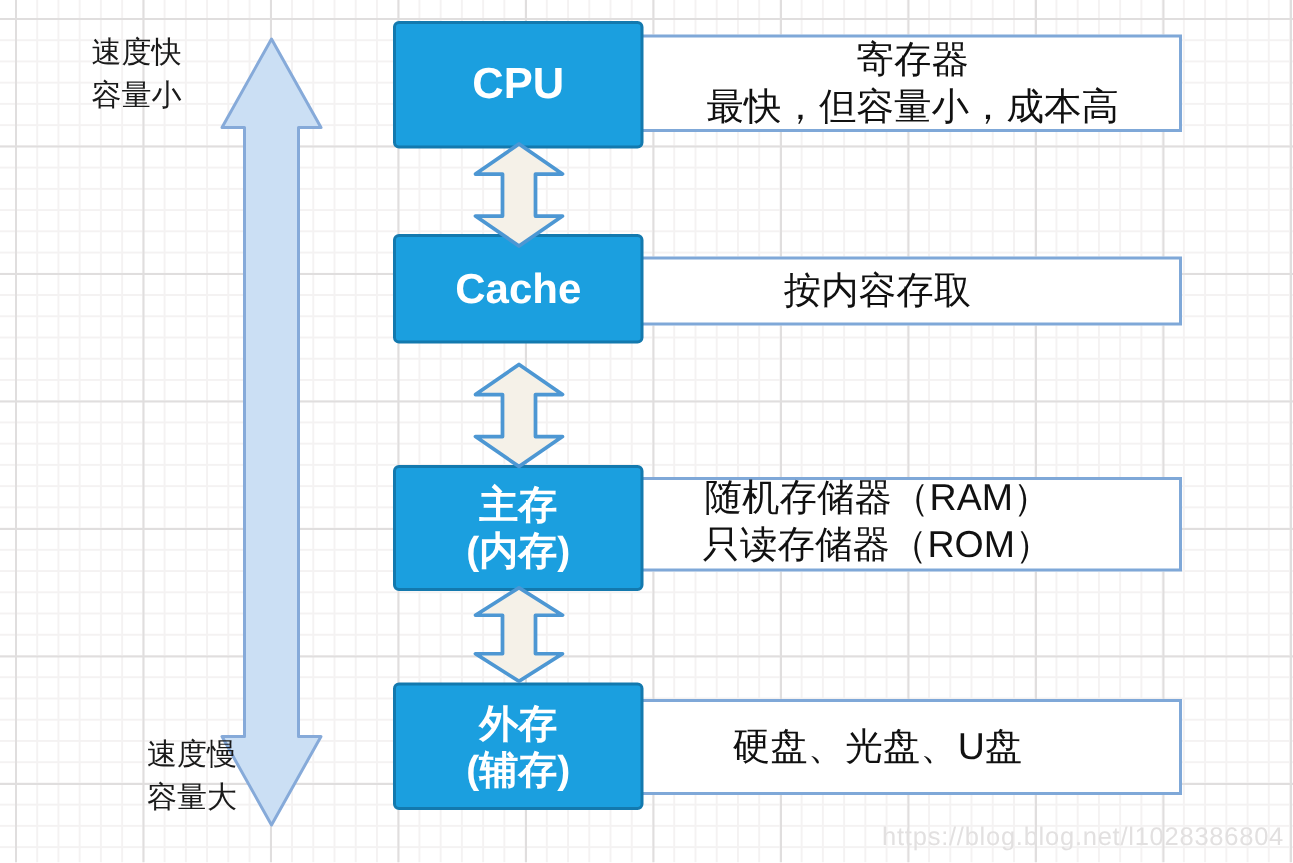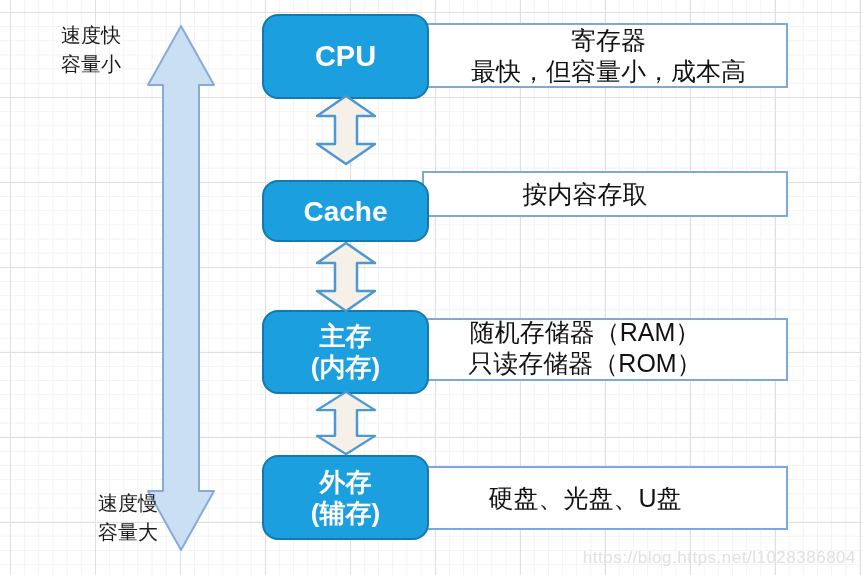--- a/index.html
+++ b/index.html
@@ -32,34 +32,34 @@
 
   .axis-arrow { position: absolute; left: 145px; top: 23px; z-index: 1; }
 
   .node-box {
     position: absolute;
     left: 262px;
     width: 167px;
     box-sizing: border-box;
     background: #1b9fdf;
     border: 2px solid #1379ae;
-    border-radius: 16px;
+    border-radius: 4px;
     display: flex;
     align-items: center;
     justify-content: center;
     text-align: center;
     color: #ffffff;
     font-size: 26px;
     font-weight: bold;
     line-height: 31px;
     white-space: pre-line;
     z-index: 3;
   }
   .node-cpu    { top: 14px;  height: 85px; font-size: 29px; }
-  .node-cache  { top: 180px; height: 62px; font-size: 28px; }
+  .node-cache  { top: 156px; height: 73px; font-size: 28px; }
   .node-main   { top: 310px; height: 84px; }
   .node-ext    { top: 455px; height: 85px; }
 
   .desc-box {
     position: absolute;
     left: 422px;
     width: 366px;
     box-sizing: border-box;
     background: #ffffff;
     border: 2px solid #7fa8d8;
@@ -145,15 +145,15 @@
   </svg>
 
   <div class="desc-box desc-4">
     <span>硬盘、光盘、U盘</span>
   </div>
   <div class="node-box node-ext">
     <span>外存
 (辅存)</span>
   </div>
 
-  <div class="watermark">https://blog.https.net/l1028386804</div>
+  <div class="watermark">https://blog.blog.net/l1028386804</div>
 
 </div>
 
 </body></html>

